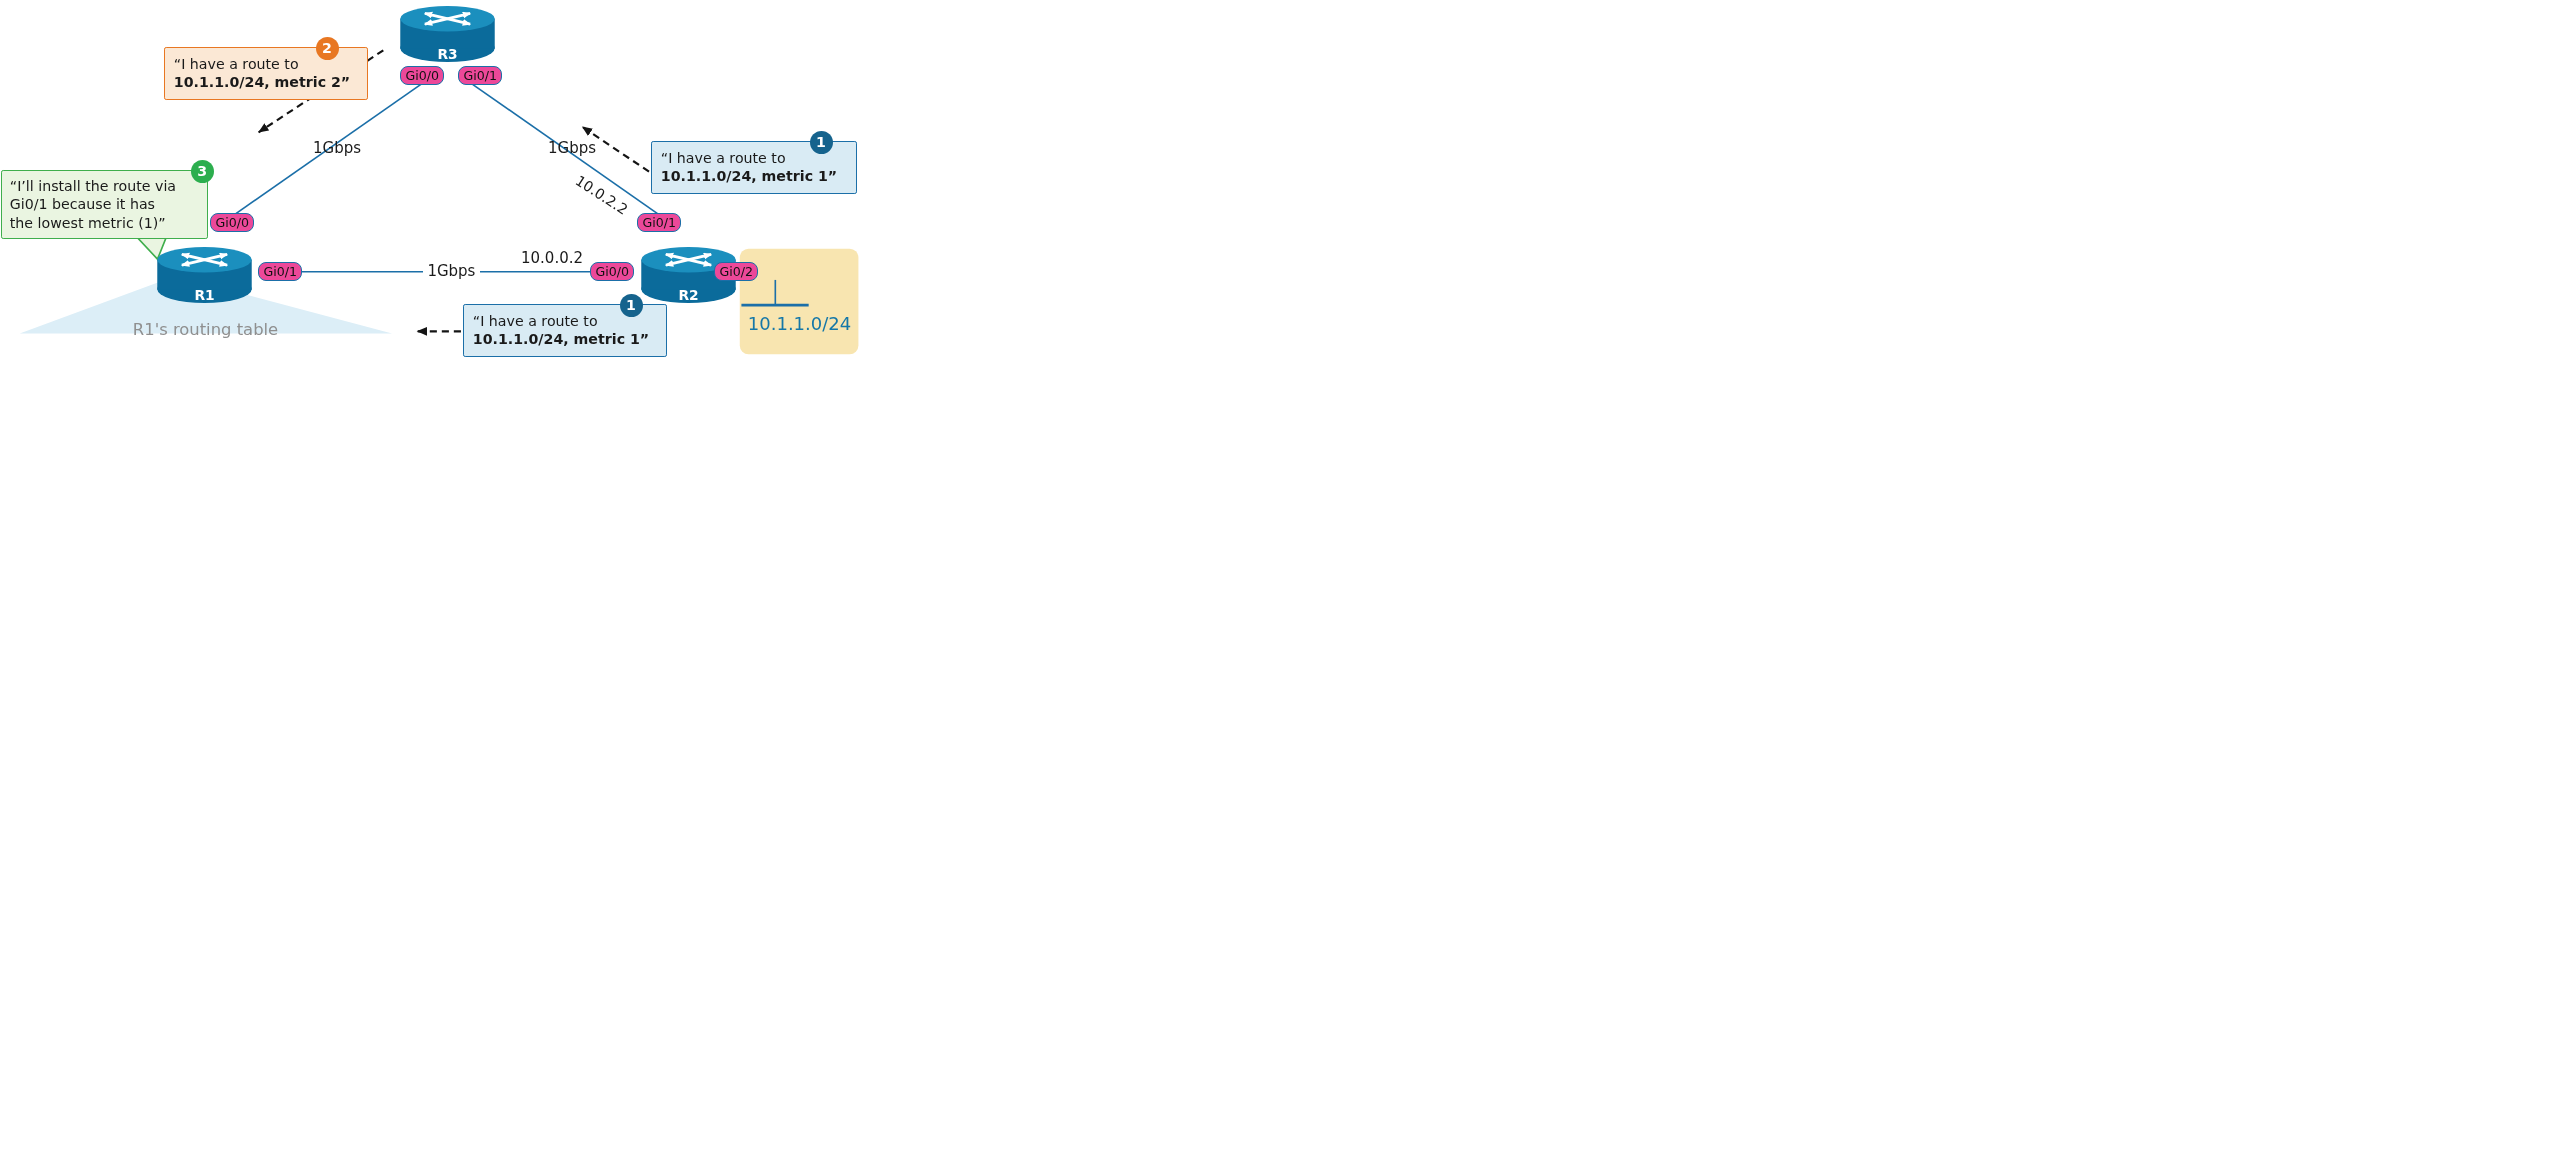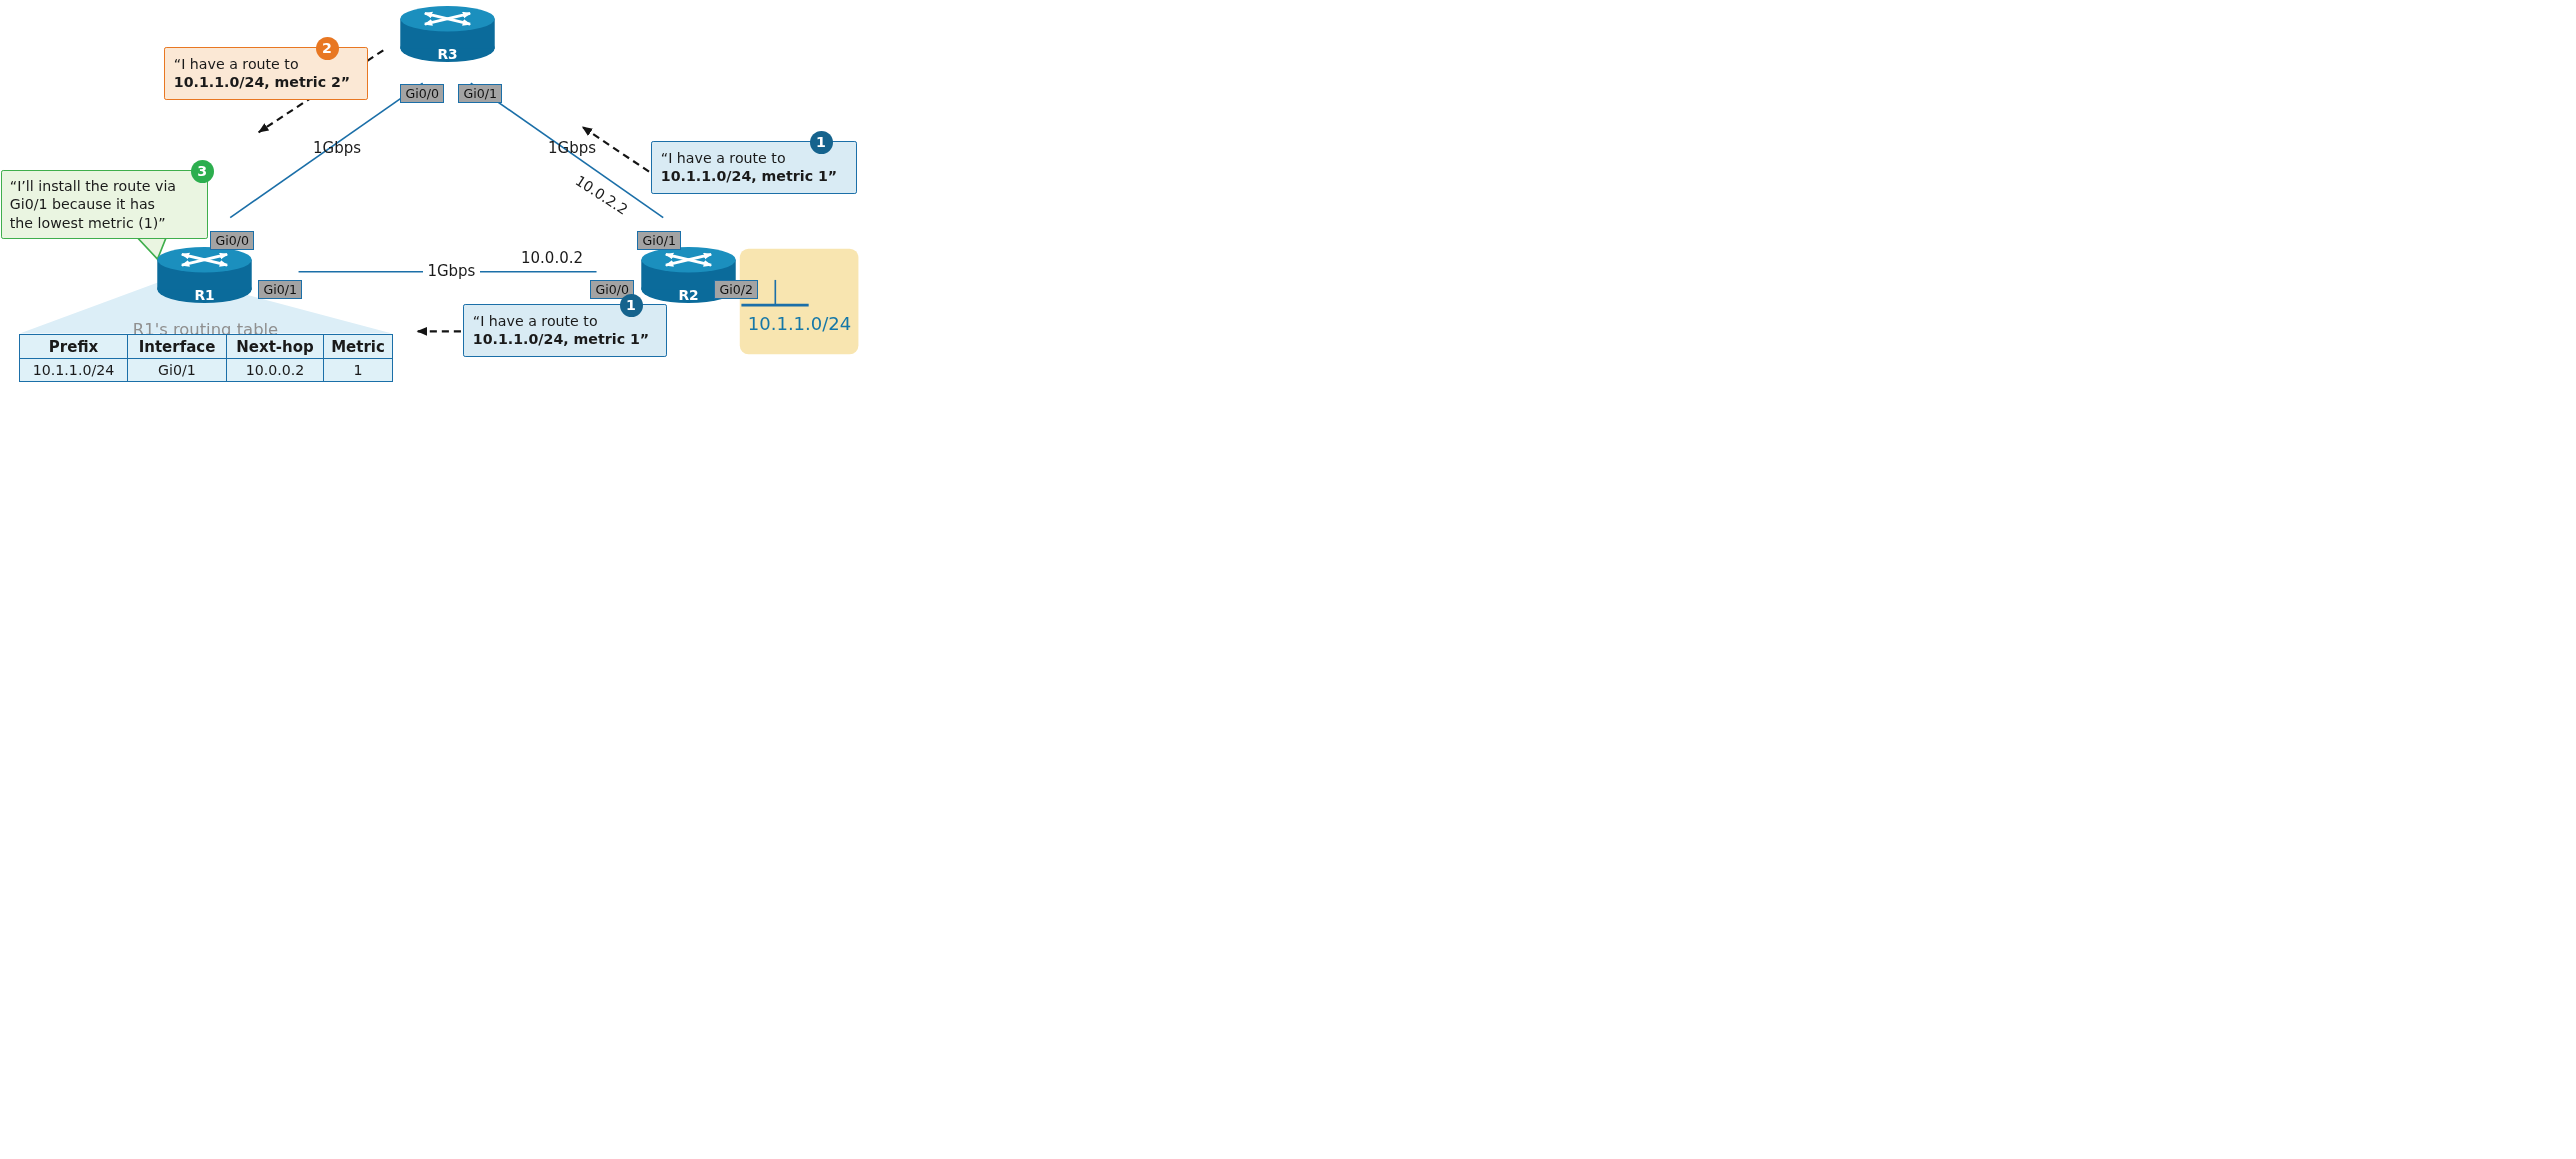--- a/index.html
+++ b/index.html
@@ -4,22 +4,22 @@
 <style>
   html,body { margin:0; padding:0; background:#ffffff; }
   body { font-family:"DejaVu Sans","Liberation Sans",sans-serif; color:#1a1a1a; }
   .canvas { position:relative; width:859px; height:386px; background:#fff; overflow:hidden; }
   .bg { position:absolute; left:0; top:0; }
 
   svg.router { position:absolute; }
   svg.router text { font-family:"DejaVu Sans","Liberation Sans",sans-serif; }
 
   .iface {
-    position:absolute; background:#a3a3a3; border:1.1px solid #1B6FA8; border-radius:0;
-    padding:1.1px 4.4px; font-size:12.6px; color:#111; white-space:nowrap;margin-top:18px;
+    position:absolute; background:#ec4899; border:1.1px solid #1B6FA8; border-radius:8px;
+    padding:1.1px 4.4px; font-size:12.6px; color:#111; white-space:nowrap;
   }
 
   .linklabel { position:absolute; font-size:15px; color:#1a1a1a; white-space:nowrap; }
   .linklabel.onwire { background:#fff; padding:0 4.4px; }
   .linklabel.rot { transform:rotate(33deg); transform-origin:left center; font-size:14.2px; }
 
   .callout {
     position:absolute; box-sizing:border-box; border:1.6px solid; border-radius:2.2px;
     padding:6.6px 8.8px; font-size:14.2px; line-height:1.32; background:#fff;
   }
@@ -161,39 +161,15 @@
   <div class="callout green" style="left:1.1px;top:170px;width:207px">
     <div class="badge green-bg" style="right:-6.6px">3</div>
     <div class="line">“I’ll install the route via</div>
     <div class="line">Gi0/1 because it has</div>
     <div class="line">the lowest metric (1)”</div>
   </div>
 
   <div class="lan-prefix">10.1.1.0/24</div>
 
   <div class="rt-title">R1's routing table</div>
-  <table class="rt">
-    <colgroup>
-      <col style="width:108px">
-        <col style="width:99px">
-        <col style="width:97px">
-        <col style="width:69px">
-    </colgroup>
-    <thead>
-      <tr>
-        <th>Prefix</th>
-        <th>Interface</th>
-        <th>Next-hop</th>
-        <th>Metric</th>
-      </tr>
-    </thead>
-    <tbody>
-      <tr>
-        <td>10.1.1.0/24</td>
-        <td>Gi0/1</td>
-        <td>10.0.0.2</td>
-        <td>1</td>
-      </tr>
-    </tbody>
-  </table>
 
 </div>
 
 
 </body></html>

